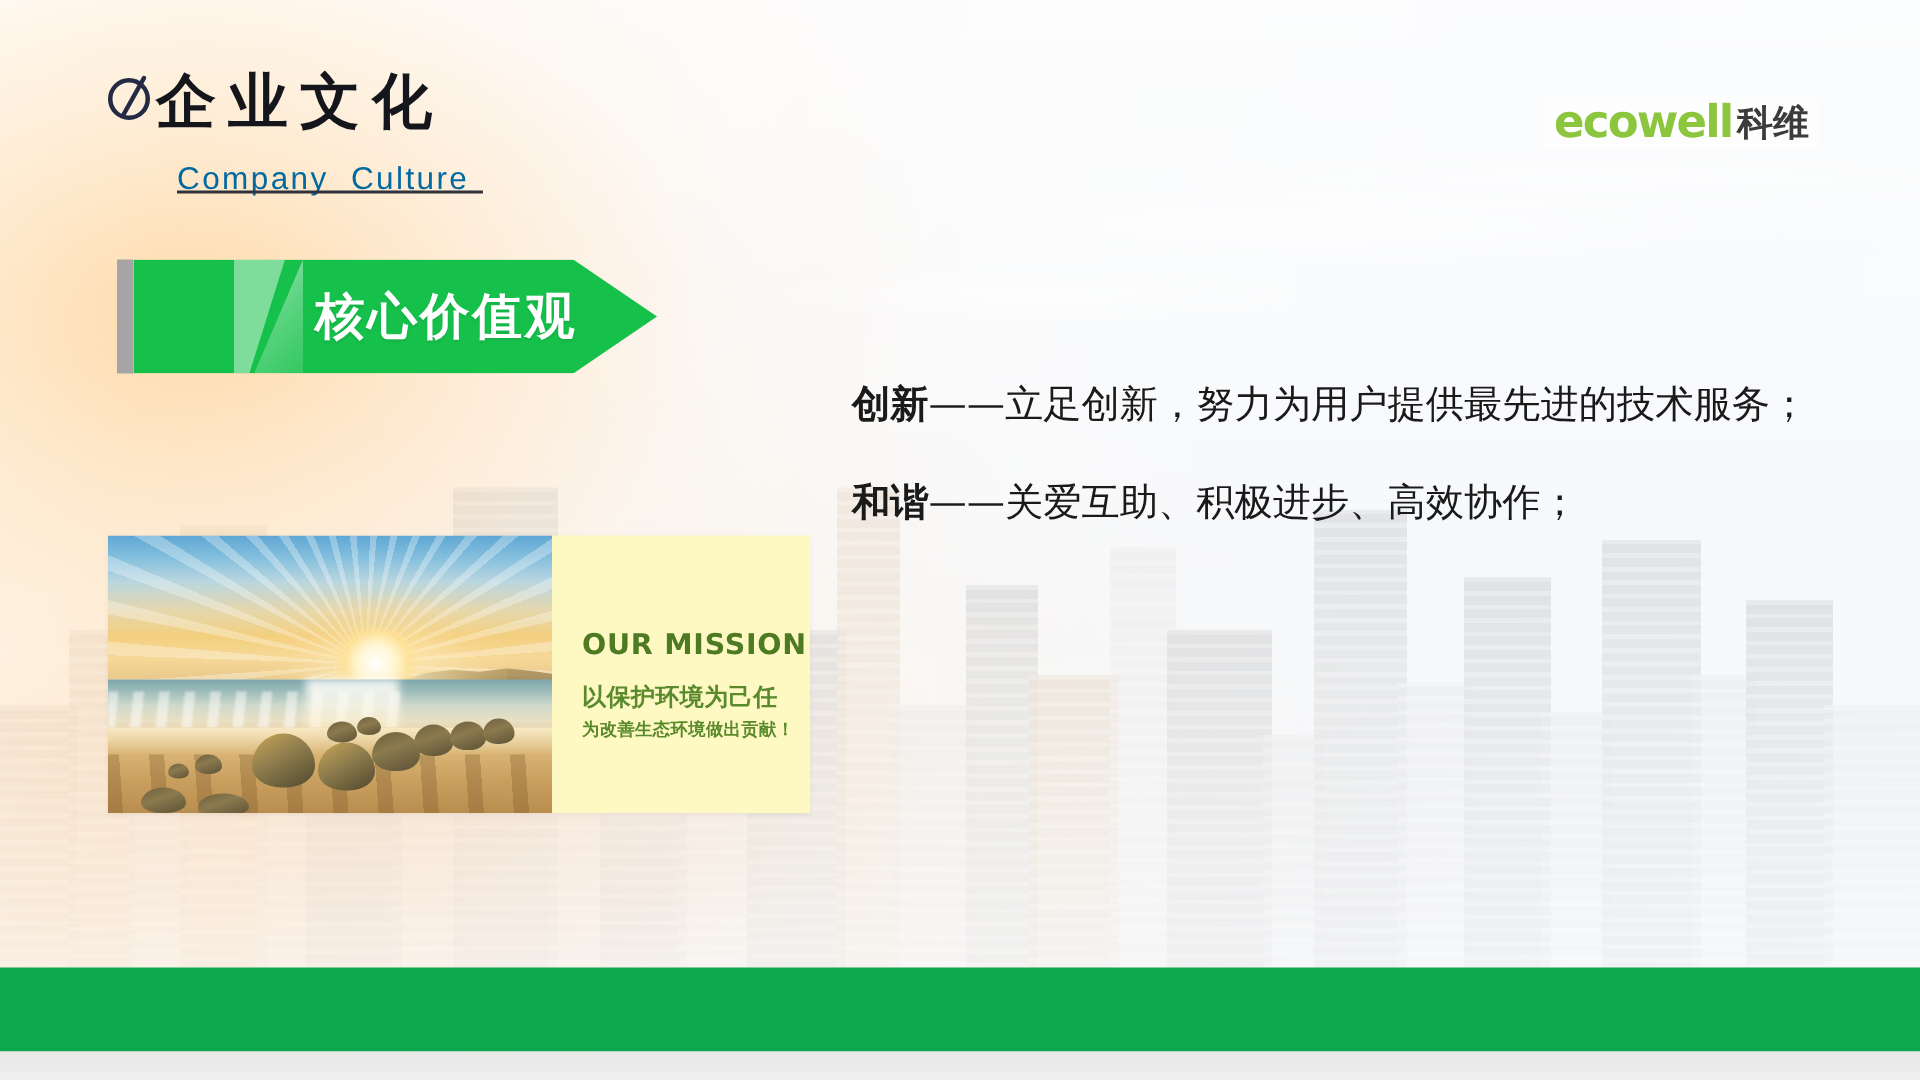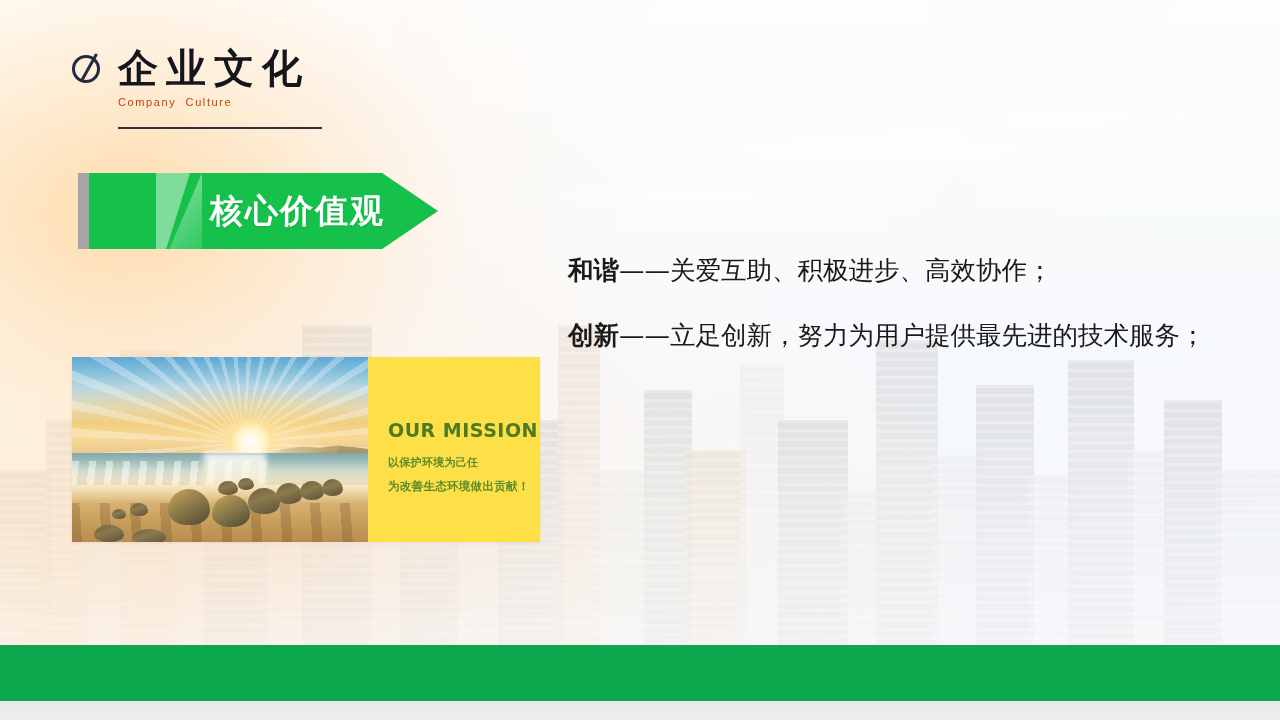--- a/index.html
+++ b/index.html
@@ -38,30 +38,30 @@
   .bld{position:absolute;bottom:0;background:linear-gradient(180deg,rgba(168,170,175,.85) 0%,rgba(198,200,204,.75) 45%,rgba(222,223,226,.65) 100%);}
   .bld::after{
     content:"";position:absolute;inset:0;
     background:repeating-linear-gradient(180deg,rgba(255,255,255,.30) 0 3px,rgba(255,255,255,0) 3px 9px);
   }
   .bld.warm{background:linear-gradient(180deg,rgba(205,178,150,.75) 0%,rgba(222,204,186,.62) 50%,rgba(236,228,220,.55) 100%);}
   .bld.pale{background:linear-gradient(180deg,rgba(205,207,212,.60) 0%,rgba(228,229,232,.5) 60%,rgba(240,240,242,.45) 100%);}
 
   
   .hdr{position:absolute;left:70px;top:48px;}
-  .hdr-row{display:flex;align-items:center;gap:14px;}
+  .hdr-row{display:flex;}
   .no-icon{width:34px;height:34px;position:relative;flex:0 0 auto;}
   .no-icon svg{display:block;}
   .hdr-cn{
     font-family:"DejaVu Sans","Liberation Sans",sans-serif;
     font-size:40px;font-weight:700;color:#14161c;letter-spacing:8px;line-height:1;
   }
   .hdr-en{
-    margin-left:48px;margin-top:8px;
-    font-size:11px;letter-spacing:1.6px;color:#c2410c;font-weight:400;
+    margin-left:48px;margin-top:20px;
+    font-size:21px;letter-spacing:1.6px;color:#0369a1;font-weight:400;
     font-family:"Liberation Sans",sans-serif;white-space:pre;
   }
   .hdr-rule{position:absolute;left:48px;top:79px;width:204px;height:2px;background:#2f323a;}
 
   
   .brand{position:absolute;right:68px;top:64px;display:flex;align-items:center;gap:2px;
          background:rgba(255,255,255,.55);padding:3px 6px;border-radius:2px;}
   .brand-main{
     font-family:"DejaVu Sans","Liberation Sans",sans-serif;
     font-size:30px;font-weight:700;line-height:1;color:#8cc63f;letter-spacing:-1.2px;
@@ -92,27 +92,27 @@
     position:absolute;left:132px;top:0;height:76px;display:flex;align-items:center;
     font-family:"DejaVu Sans","Liberation Sans",sans-serif;
     font-size:33px;font-weight:700;color:#ffffff;letter-spacing:2px;
     text-shadow:0 1px 2px rgba(0,0,0,.10);
   }
 
   
   .mission{position:absolute;left:72px;top:357px;width:468px;height:185px;display:flex;
            box-shadow:0 1px 3px rgba(0,0,0,.06);}
   .mission-photo{position:relative;width:296px;height:185px;overflow:hidden;flex:0 0 auto;}
-  .mission-panel{flex:1 1 auto;background:#fde047;position:relative;text-align:right;}
+  .mission-panel{flex:1 1 auto;background:#fef9c3;position:relative;text-align:right;}
   .mission-title{
     position:absolute;left:20px;top:62px;
     font-family:"DejaVu Sans","Liberation Sans",sans-serif;
     font-size:19px;font-weight:700;color:#4d7a22;letter-spacing:.5px;
   }
-  .mission-l1{position:absolute;left:20px;top:98px;font-size:11px;color:#5a8a2c;font-weight:700;
+  .mission-l1{position:absolute;left:20px;top:98px;font-size:16px;color:#5a8a2c;font-weight:700;
     font-family:"DejaVu Sans","Liberation Sans",sans-serif;letter-spacing:.3px;}
   .mission-l2{position:absolute;left:20px;top:122px;font-size:11.5px;color:#5a8a2c;font-weight:700;
     font-family:"DejaVu Sans","Liberation Sans",sans-serif;letter-spacing:.3px;}
 
   
   .ph{position:absolute;}
   .ph-sky{left:0;top:0;width:296px;height:96px;
     background:linear-gradient(180deg,#5fa7d4 0%,#86c0dd 16%,#b9d6e0 32%,#e5d7ad 52%,#f3cf7e 70%,#f6d898 85%,#e9c98c 100%);}
   .ph-sunrays{left:0;top:0;width:296px;height:110px;
     background:
@@ -207,20 +207,24 @@
           <circle cx="16" cy="18" r="12.5" fill="none" stroke="#222a44" stroke-width="3"></circle>
           <line x1="26" y1="4" x2="12" y2="29" stroke="#222a44" stroke-width="3" stroke-linecap="round"></line>
         </svg>
       </span>
       <span class="hdr-cn">企业文化</span>
     </div>
     <div class="hdr-en">Company  Culture</div>
     <div class="hdr-rule"></div>
   </div>
 
+  <div class="brand">
+    <span class="brand-main">ecowell</span>
+    <span class="brand-cn">科维</span>
+  </div>
 
   <div class="banner-wrap">
     <div class="banner-grey"></div>
     <div class="banner-arrow"></div>
     <div class="banner-fold2"></div>
     <div class="banner-fold"></div>
     <div class="banner-text">核心价值观</div>
   </div>
 
   <div class="mission">
@@ -251,23 +255,23 @@
     </div>
     <div class="mission-panel">
       <div class="mission-title">OUR MISSION</div>
       <div class="mission-l1">以保护环境为己任</div>
       <div class="mission-l2">为改善生态环境做出贡献！</div>
     </div>
   </div>
 
   <div class="vals">
     <div class="val">
+      <b>创新</b><span class="body">——</span><span class="body">立足创新，努力为用户提供最先进的技术服务；</span>
+    </div>
+    <div class="val">
       <b>和谐</b><span class="body">——</span><span class="body">关爱互助、积极进步、高效协作；</span>
-    </div>
-    <div class="val">
-      <b>创新</b><span class="body">——</span><span class="body">立足创新，努力为用户提供最先进的技术服务；</span>
     </div>
   </div>
 
   <div class="footbar"></div>
   <div class="footpad"></div>
 
 </div>
 
 </body></html>

